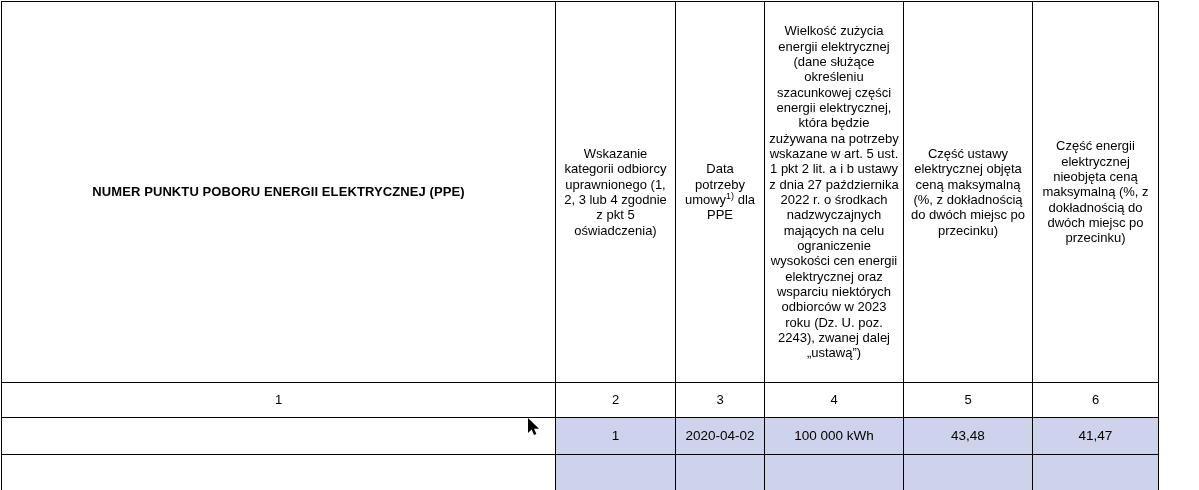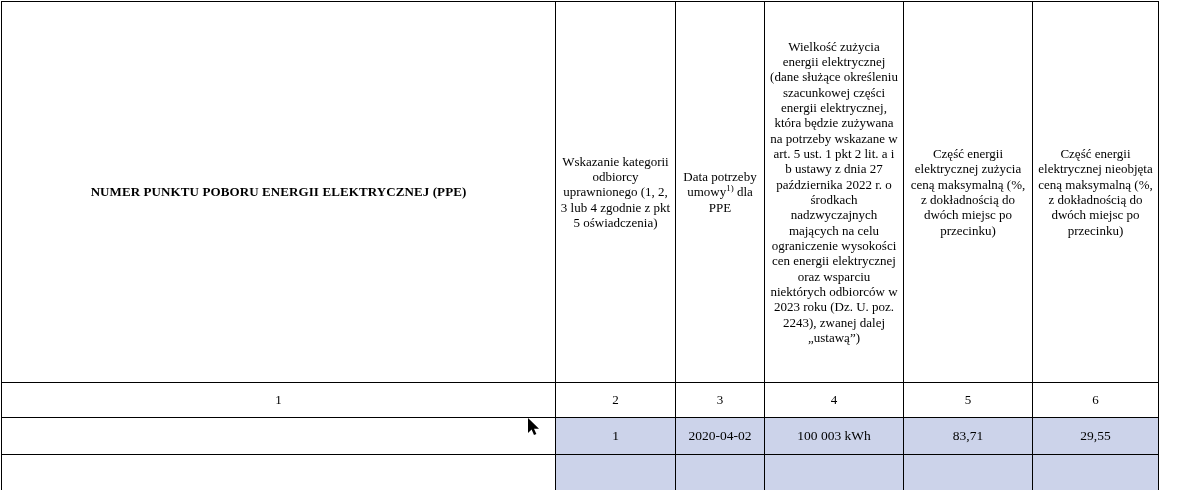--- a/index.html
+++ b/index.html
@@ -25,21 +25,21 @@
     table-layout: fixed;
     width: 1157px;
     margin-left: 1px;
     margin-top: 1px;
   }
   table.ppe-table td {
     border: 1px solid #000000;
     vertical-align: middle;
     text-align: center;
     padding: 2px 4px;
-    font-family: Liberation Serif, serif;
+    font-family: Liberation Sans, sans-serif;
     font-size: 13px;
     line-height: 1.18;
   }
   
   col.c1 { width: 554px; }
   col.c2 { width: 120px; }
   col.c3 { width: 89px; }
   col.c4 { width: 139px; }
   col.c5 { width: 129px; }
   col.c6 { width: 126px; }
@@ -115,40 +115,40 @@
         <col class="c4">
         <col class="c5">
         <col class="c6">
     </colgroup>
     <tbody>
       <tr class="header-row">
         <td class="ppe-title">NUMER PUNKTU POBORU ENERGII ELEKTRYCZNEJ (PPE)</td>
         <td class="header-cell">Wskazanie kategorii odbiorcy uprawnionego (1, 2, 3 lub 4 zgodnie z pkt 5 oświadczenia)</td>
         <td class="header-cell"><span>Data potrzeby umowy</span><sup>1)</sup><span> dla PPE</span></td>
         <td class="header-cell-long">Wielkość zużycia energii elektrycznej (dane służące określeniu szacunkowej części energii elektrycznej, która będzie zużywana na potrzeby wskazane w art. 5 ust. 1 pkt 2 lit. a i b ustawy z dnia 27 października 2022 r. o środkach nadzwyczajnych mających na celu ograniczenie wysokości cen energii elektrycznej oraz wsparciu niektórych odbiorców w 2023 roku (Dz. U. poz. 2243), zwanej dalej „ustawą”)</td>
-        <td class="header-cell">Część energii elektrycznej zużycia ceną maksymalną (%, z dokładnością do dwóch miejsc po przecinku)</td>
+        <td class="header-cell">Część ustawy elektrycznej objęta ceną maksymalną (%, z dokładnością do dwóch miejsc po przecinku)</td>
         <td class="header-cell">Część energii elektrycznej nieobjęta ceną maksymalną (%, z dokładnością do dwóch miejsc po przecinku)</td>
       </tr>
 
       <tr class="number-row">
         <td>1</td>
         <td>2</td>
         <td>3</td>
         <td>4</td>
         <td>5</td>
         <td>6</td>
       </tr>
 
       <tr class="data-row">
         <td class="ppe-cell"></td>
         <td>1</td>
         <td>2020-04-02</td>
-        <td>100 003 kWh</td>
-        <td>83,71</td>
-        <td>29,55</td>
+        <td>100 000 kWh</td>
+        <td>43,48</td>
+        <td>41,47</td>
       </tr>
 
       <tr class="empty-row">
         <td class="ppe-cell"></td>
         <td></td>
         <td></td>
         <td></td>
         <td></td>
         <td></td>
       </tr>

